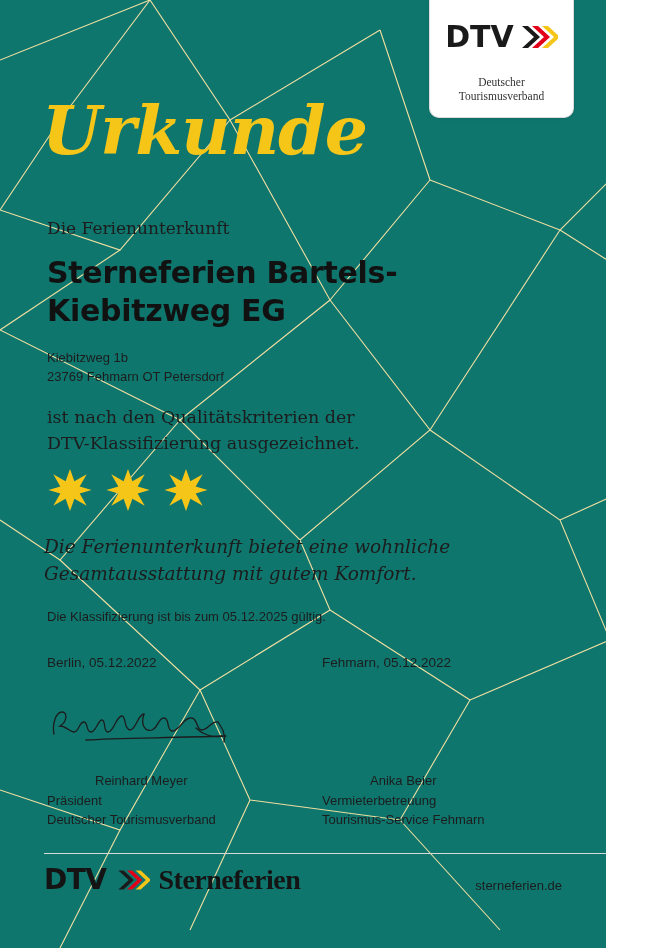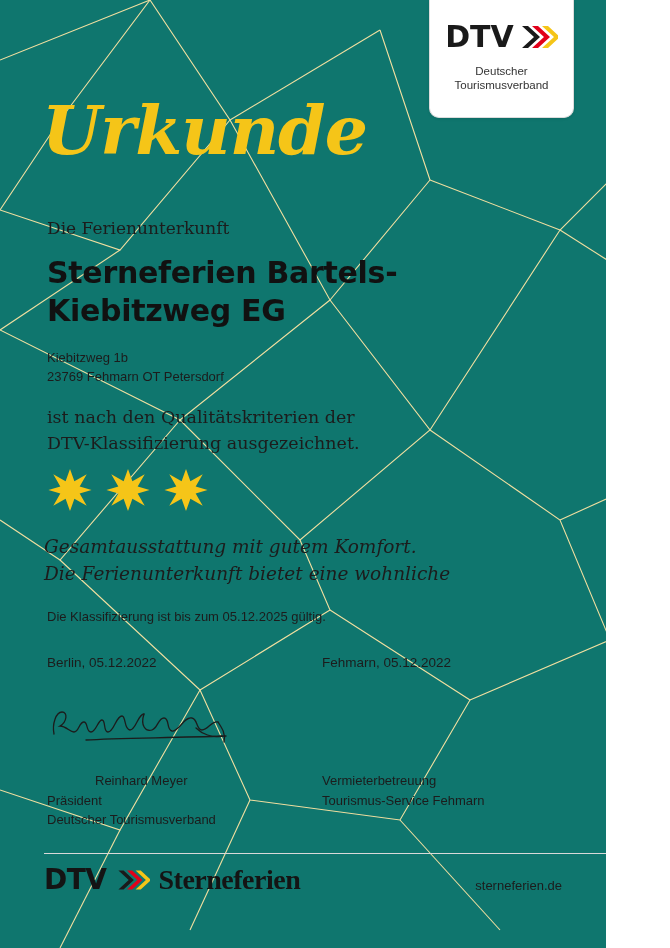--- a/index.html
+++ b/index.html
@@ -60,25 +60,25 @@
   }
   .dtv-logo-text {
     font-family: "DejaVu Sans", sans-serif;
     font-weight: bold;
     font-size: 30px;
     letter-spacing: 0px;
     color: #1a1a1a;
     line-height: 1;
   }
   .dtv-sub {
-    margin-top: 12px;
+    margin-top: 23px;
     font-size: 11.5px;
     color: #333333;
     line-height: 1.25;
-    font-family: Liberation Sans, sans-serif;
+    font-family: Liberation Serif, serif;
   }
 
   
   .urkunde {
     position: absolute;
     top: 96px;
     left: 42px;
     font-family: "DejaVu Serif", serif;
     font-style: italic;
     font-weight: bold;
@@ -317,22 +317,22 @@
       </svg>
       <svg width="44" height="44" viewBox="0 0 100 100" xmlns="http://www.w3.org/2000/svg">
         <path d="M50 2 L60 30 L88 14 L72 42 L99 50 L72 58 L88 86 L60 70 L50 98 L40 70 L12 86 L28 58 L1 50 L28 42 L12 14 L40 30 Z" fill="#f5c518"></path>
       </svg>
       <svg width="44" height="44" viewBox="0 0 100 100" xmlns="http://www.w3.org/2000/svg">
         <path d="M50 2 L60 30 L88 14 L72 42 L99 50 L72 58 L88 86 L60 70 L50 98 L40 70 L12 86 L28 58 L1 50 L28 42 L12 14 L40 30 Z" fill="#f5c518"></path>
       </svg>
     </div>
 
     <div class="description">
+      <div>Die Ferienunterkunft bietet eine wohnliche</div>
       <div>Gesamtausstattung mit gutem Komfort.</div>
-      <div>Die Ferienunterkunft bietet eine wohnliche</div>
     </div>
 
     <div class="validity">Die Klassifizierung ist bis zum 05.12.2025 gültig.</div>
 
     <div class="sig-left-date">Berlin, 05.12.2022</div>
     <div class="sig-right-date">Fehmarn, 05.12.2022</div>
 
     <svg class="signature-img" viewBox="0 0 200 55" xmlns="http://www.w3.org/2000/svg">
       <g stroke="#1c1c1c" stroke-width="1.3" fill="none" stroke-linecap="round">
         <path d="M8 36 C6 26, 10 14, 16 14 C22 14, 21 24, 14 28 C20 28, 24 34, 28 34 C33 34, 33 24, 38 24 C42 24, 40 34, 45 34 C50 34, 52 22, 56 22 C60 22, 57 34, 62 34 C68 34, 70 18, 76 18 C80 18, 78 32, 84 32 C90 32, 92 16, 98 16"></path>
@@ -342,20 +342,21 @@
         <path d="M40 42 C70 40, 120 40, 180 38"></path>
       </g>
     </svg>
 
     <div class="sig-left-block">
       <div class="sig-name">Reinhard Meyer</div>
       <div>Präsident</div>
       <div>Deutscher Tourismusverband</div>
     </div>
     <div class="sig-right-block">
+      <div class="sig-name">Anika Beier</div>
       <div>Vermieterbetreuung</div>
       <div>Tourismus-Service Fehmarn</div>
     </div>
 
     <div class="footer-rule"></div>
     <div class="footer-brand">
       <span class="footer-dtv">DTV</span>
       <svg width="34" height="24" viewBox="0 0 38 28" xmlns="http://www.w3.org/2000/svg">
         <path d="M2 3 L14 14 L2 25 L8 25 L20 14 L8 3 Z" fill="#1a1a1a"></path>
         <path d="M12 3 L24 14 L12 25 L18 25 L30 14 L18 3 Z" fill="#e2001a"></path>

